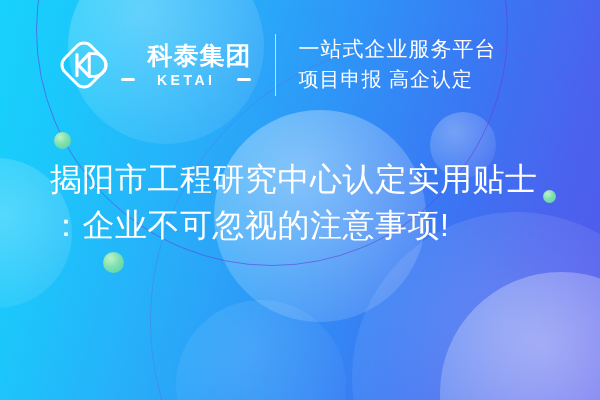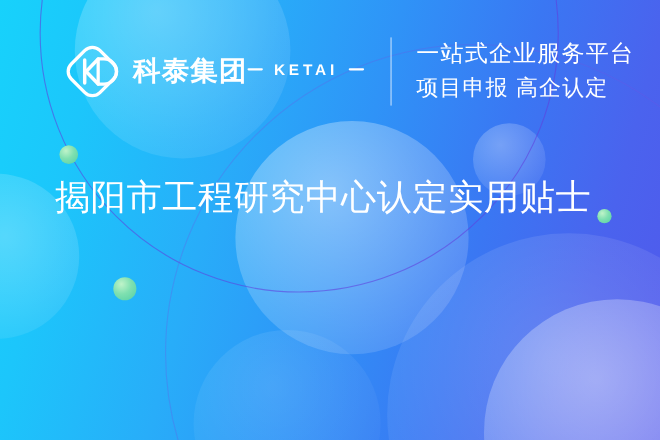--- a/index.html
+++ b/index.html
@@ -111,33 +111,33 @@
     align-items: center;
     padding-left: 56px;
     box-sizing: border-box;
   }
   .logo-block {
     display: flex;
     align-items: center;
     gap: 9px;
   }
   .logo-mark { width: 56px; height: 56px; display:block; flex:0 0 auto; }
-  .logo-words { display: flex; flex-direction: row; align-items: flex-start; }
+  .logo-words { display: flex; flex-direction: column; align-items: flex-end; }
   .logo-cn {
     font-size: 25px;
     font-weight: 700;
     color: #ffffff;
     letter-spacing: 1px;
     line-height: 1.05;
     white-space: nowrap;
   }
   .logo-en-row {
     display: flex;
     align-items: center;
-    gap: 10px;
+    gap: 22px;
     margin-top: 3px;
   }
   .logo-rule {
     height: 2.5px;
     width: 14px;
     background: #ffffff;
     border-radius: 2px;
     flex: 0 0 auto;
   }
   .logo-en {
@@ -230,15 +230,16 @@
     <div class="divider"></div>
 
     <div class="slogan">
       <div class="slogan-main">一站式企业服务平台</div>
       <div class="slogan-sub">项目申报 高企认定</div>
     </div>
   </div>
 
   <div class="headline">
     <div class="headline-line">揭阳市工程研究中心认定实用贴士</div>
+    <div class="headline-line">：企业不可忽视的注意事项!</div>
   </div>
 
 </div>
 
 </body></html>

